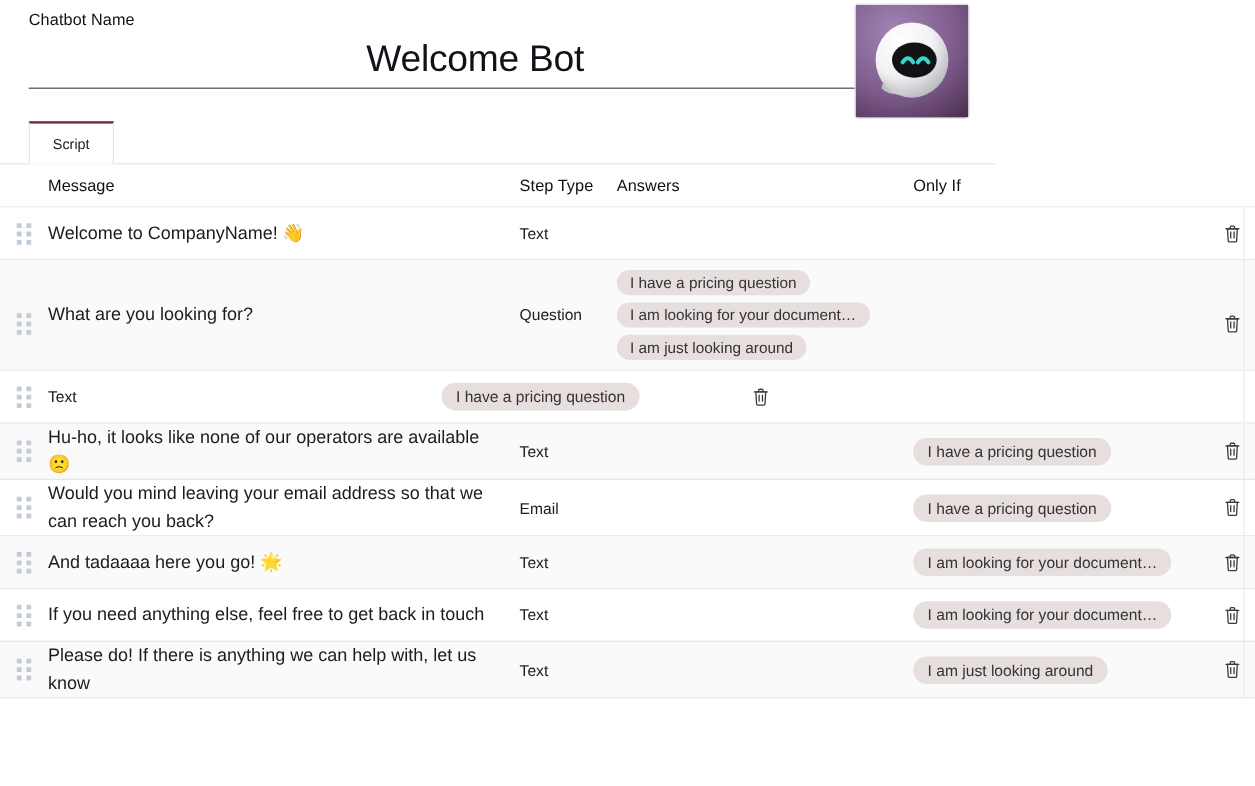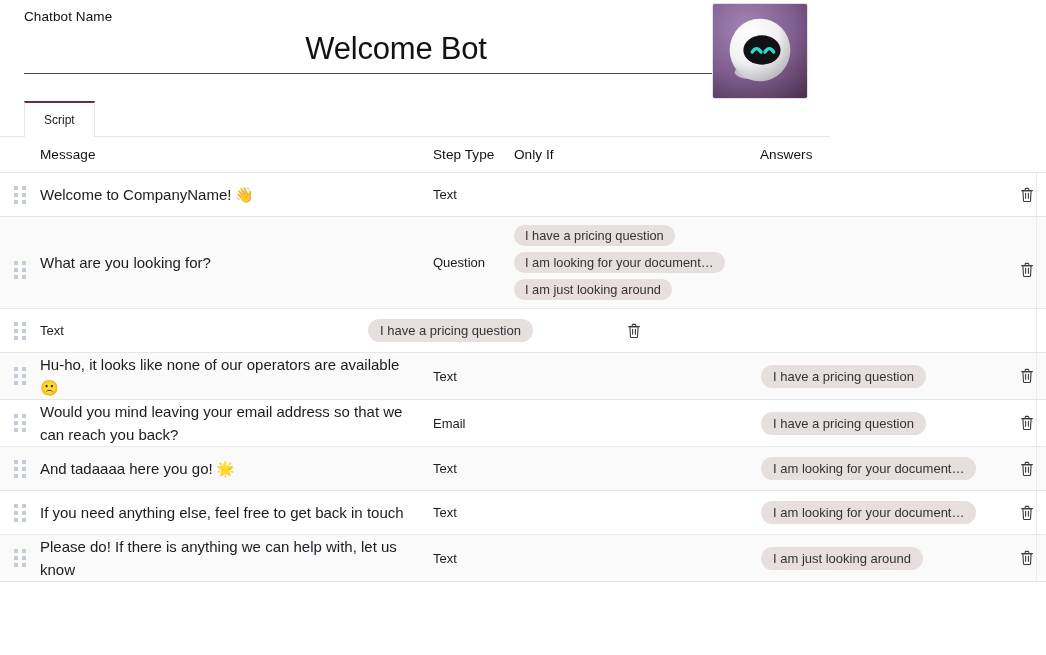--- a/index.html
+++ b/index.html
@@ -223,22 +223,22 @@
       <span>Script</span>
     </div>
   </div>
 
   <div class="table">
 
     <div class="thead">
       <div class="col-handle"></div>
       <div class="th col-msg">Message</div>
       <div class="th col-type">Step Type</div>
+      <div class="th col-ans">Answers</div>
       <div class="th col-onlyif">Only If</div>
-      <div class="th col-ans">Answers</div>
       <div class="col-del"></div>
     </div>
 
     <div id="rows">
         <div class="row">
           <div class="drag-handle">
             <span class="dots">
               <i></i>
               <i></i>
               <i></i>

